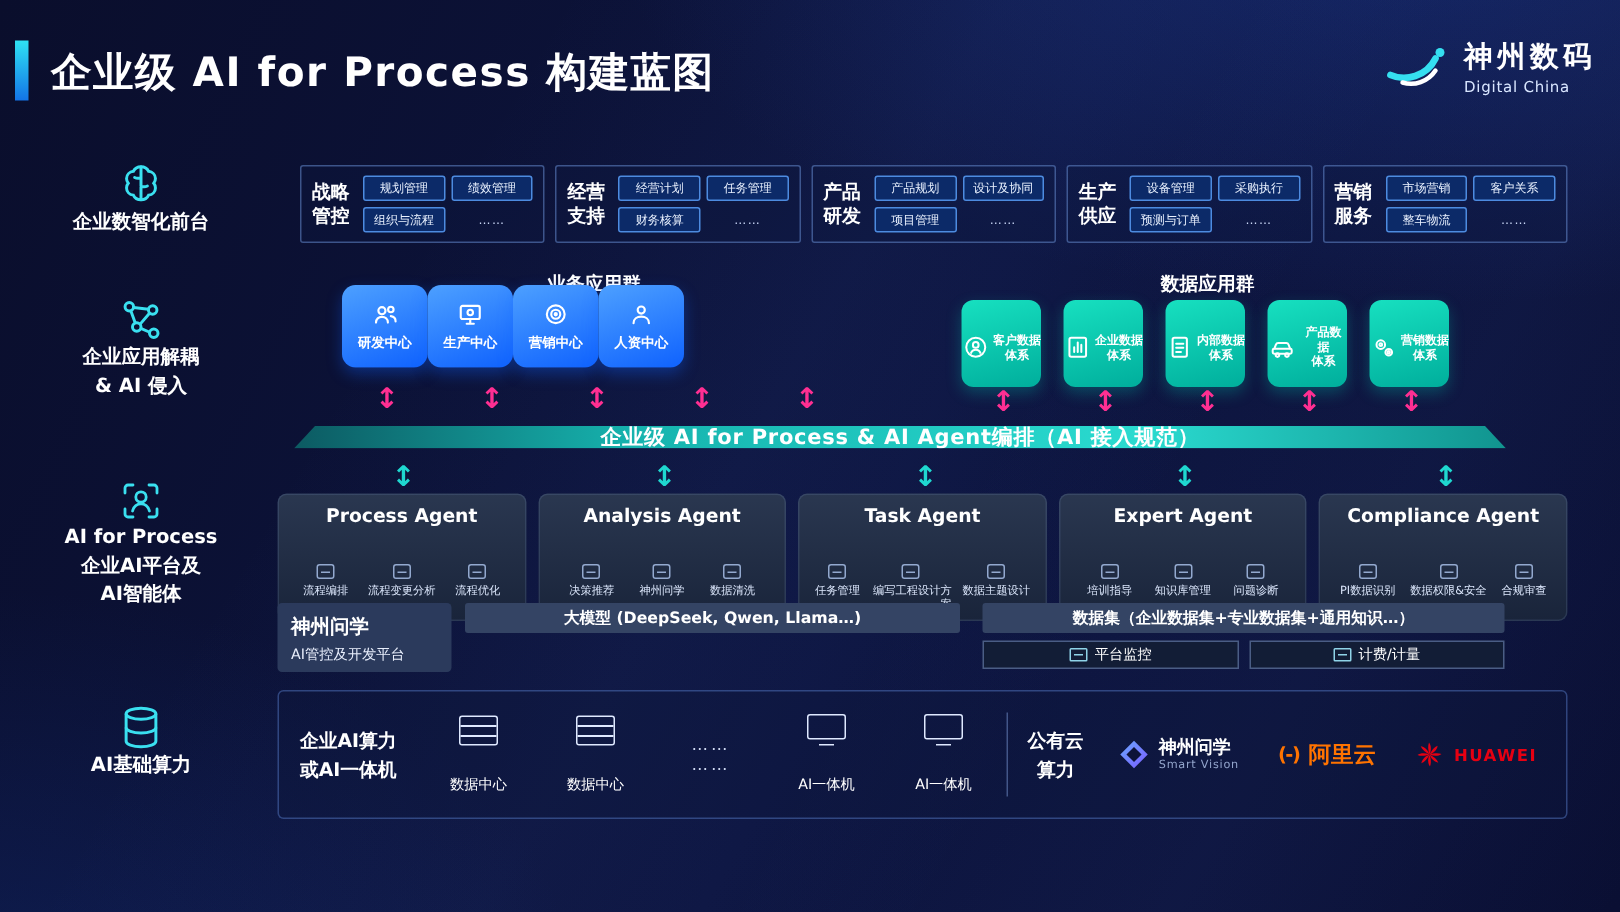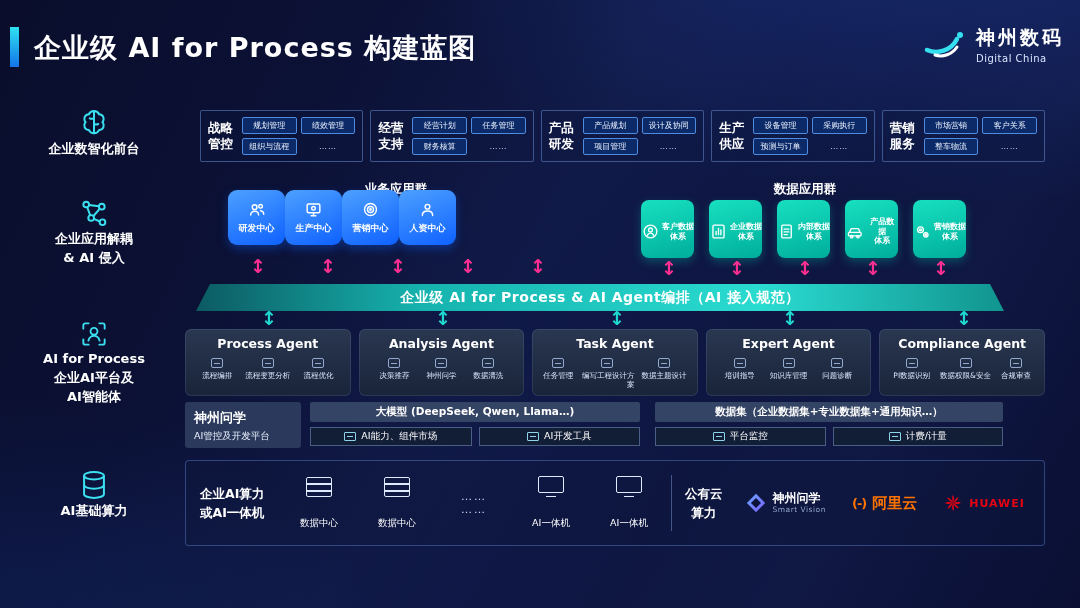--- a/index.html
+++ b/index.html
@@ -52,30 +52,30 @@
     display:flex;flex-direction:row;align-items:center;padding-top:5px;gap:2px;
     box-shadow:0 4px 10px rgba(0,190,170,.3)}
   .dtile .tl{font-size:8px;font-weight:bold;line-height:1.2;text-align:center}
 
   
   .arr{position:absolute;font-size:19px;font-weight:bold;color:#ff2f92;line-height:1}
   .arr::before{content:"↕"}
   .arr.cyan{color:#1fd8d0}
 
   
-  .banner{position:absolute;left:196px;top:284px;width:808px;height:27px;
+  .banner{position:absolute;left:196px;top:284px;width:808px;height:15px;
     background:linear-gradient(90deg,#0c5a62,#16b3ae 28%,#2adbd0 70%,#11948f);
     clip-path:polygon(14px 0,calc(100% - 14px) 0,100% 100%,0 100%);
     display:flex;align-items:center;justify-content:center;font-size:14px;font-weight:bold;letter-spacing:.5px}
 
   
   .agents{position:absolute;left:185px;top:329px;width:860px;display:flex;gap:8px}
   .agent{flex:1;background:linear-gradient(180deg,#2a3750,#19243a);border-radius:6px;
     padding:7px 4px 6px;box-shadow:inset 0 0 0 1px rgba(120,150,200,.18)}
-  .agent-name{text-align:center;font-size:12.5px;font-weight:bold;margin-bottom:7px}
+  .agent-name{text-align:center;font-size:12.5px;font-weight:bold;margin-bottom:25px}
   .agent-items{display:flex;justify-content:space-evenly;align-items:flex-start}
   .aitem{display:flex;flex-direction:column;align-items:center;gap:3px;max-width:54px}
   .mi{width:12px;height:10px;border:1px solid #93a9cf;border-radius:2px;position:relative}
   .mi::after{content:"";position:absolute;left:2px;right:2px;top:4px;border-top:1px solid #93a9cf}
   .aitem .il{font-size:7.5px;color:#dbe6fb;text-align:right;line-height:1.25}
 
   
   .plat-label{position:absolute;left:185px;top:402px;width:116px;height:46px;background:#2b3a5c;
     border-radius:3px;padding:7px 9px}
   .plat-label .t1{font-size:13px;font-weight:bold}
@@ -413,30 +413,20 @@
       </div>
     </div>
   </div>
 
   <div class="plat-label">
     <div class="t1">神州问学</div>
     <div class="t2">AI管控及开发平台</div>
   </div>
   <div class="panel" id="panel-model">
     <div class="bar">大模型 (DeepSeek, Qwen, Llama…)</div>
-    <div class="btns">
-      <div class="btn">
-          <span class="bi"></span>
-          <span>AI能力、组件市场</span>
-        </div>
-      <div class="btn">
-          <span class="bi"></span>
-          <span>AI开发工具</span>
-        </div>
-    </div>
   </div>
   <div class="panel" id="panel-data">
     <div class="bar">数据集（企业数据集+专业数据集+通用知识…）</div>
     <div class="btns">
       <div class="btn">
           <span class="bi"></span>
           <span>平台监控</span>
         </div>
       <div class="btn">
           <span class="bi"></span>

